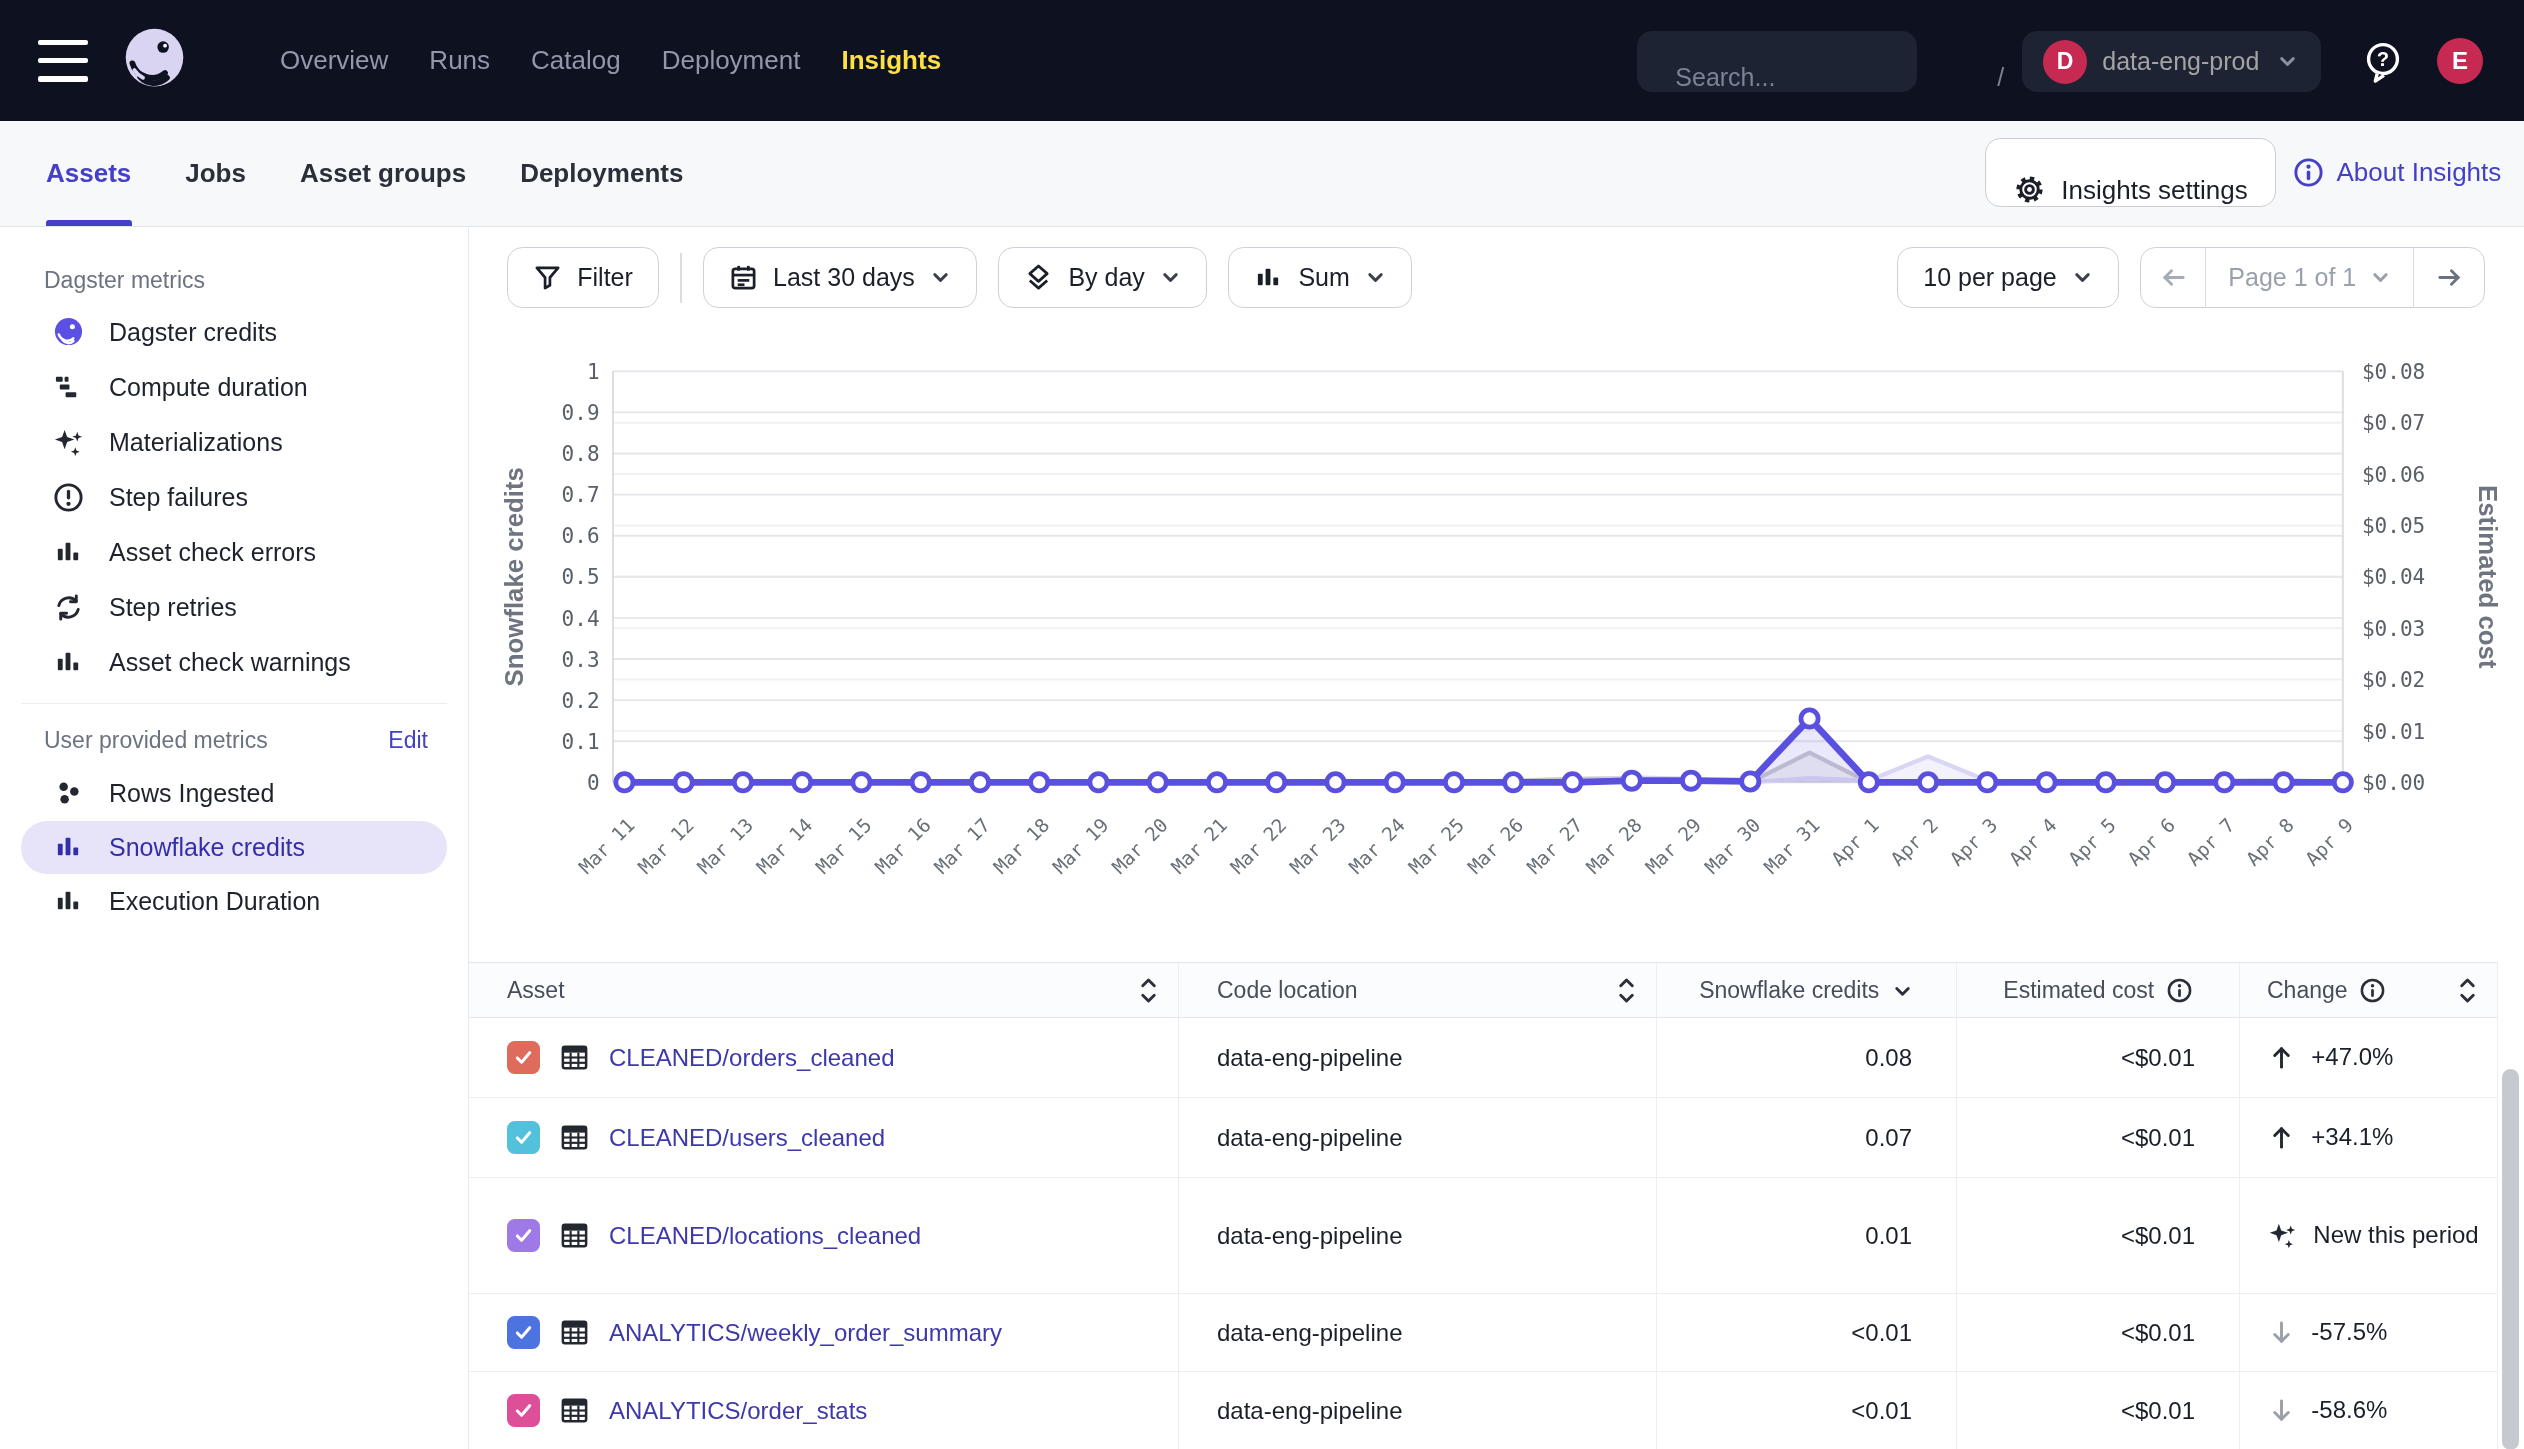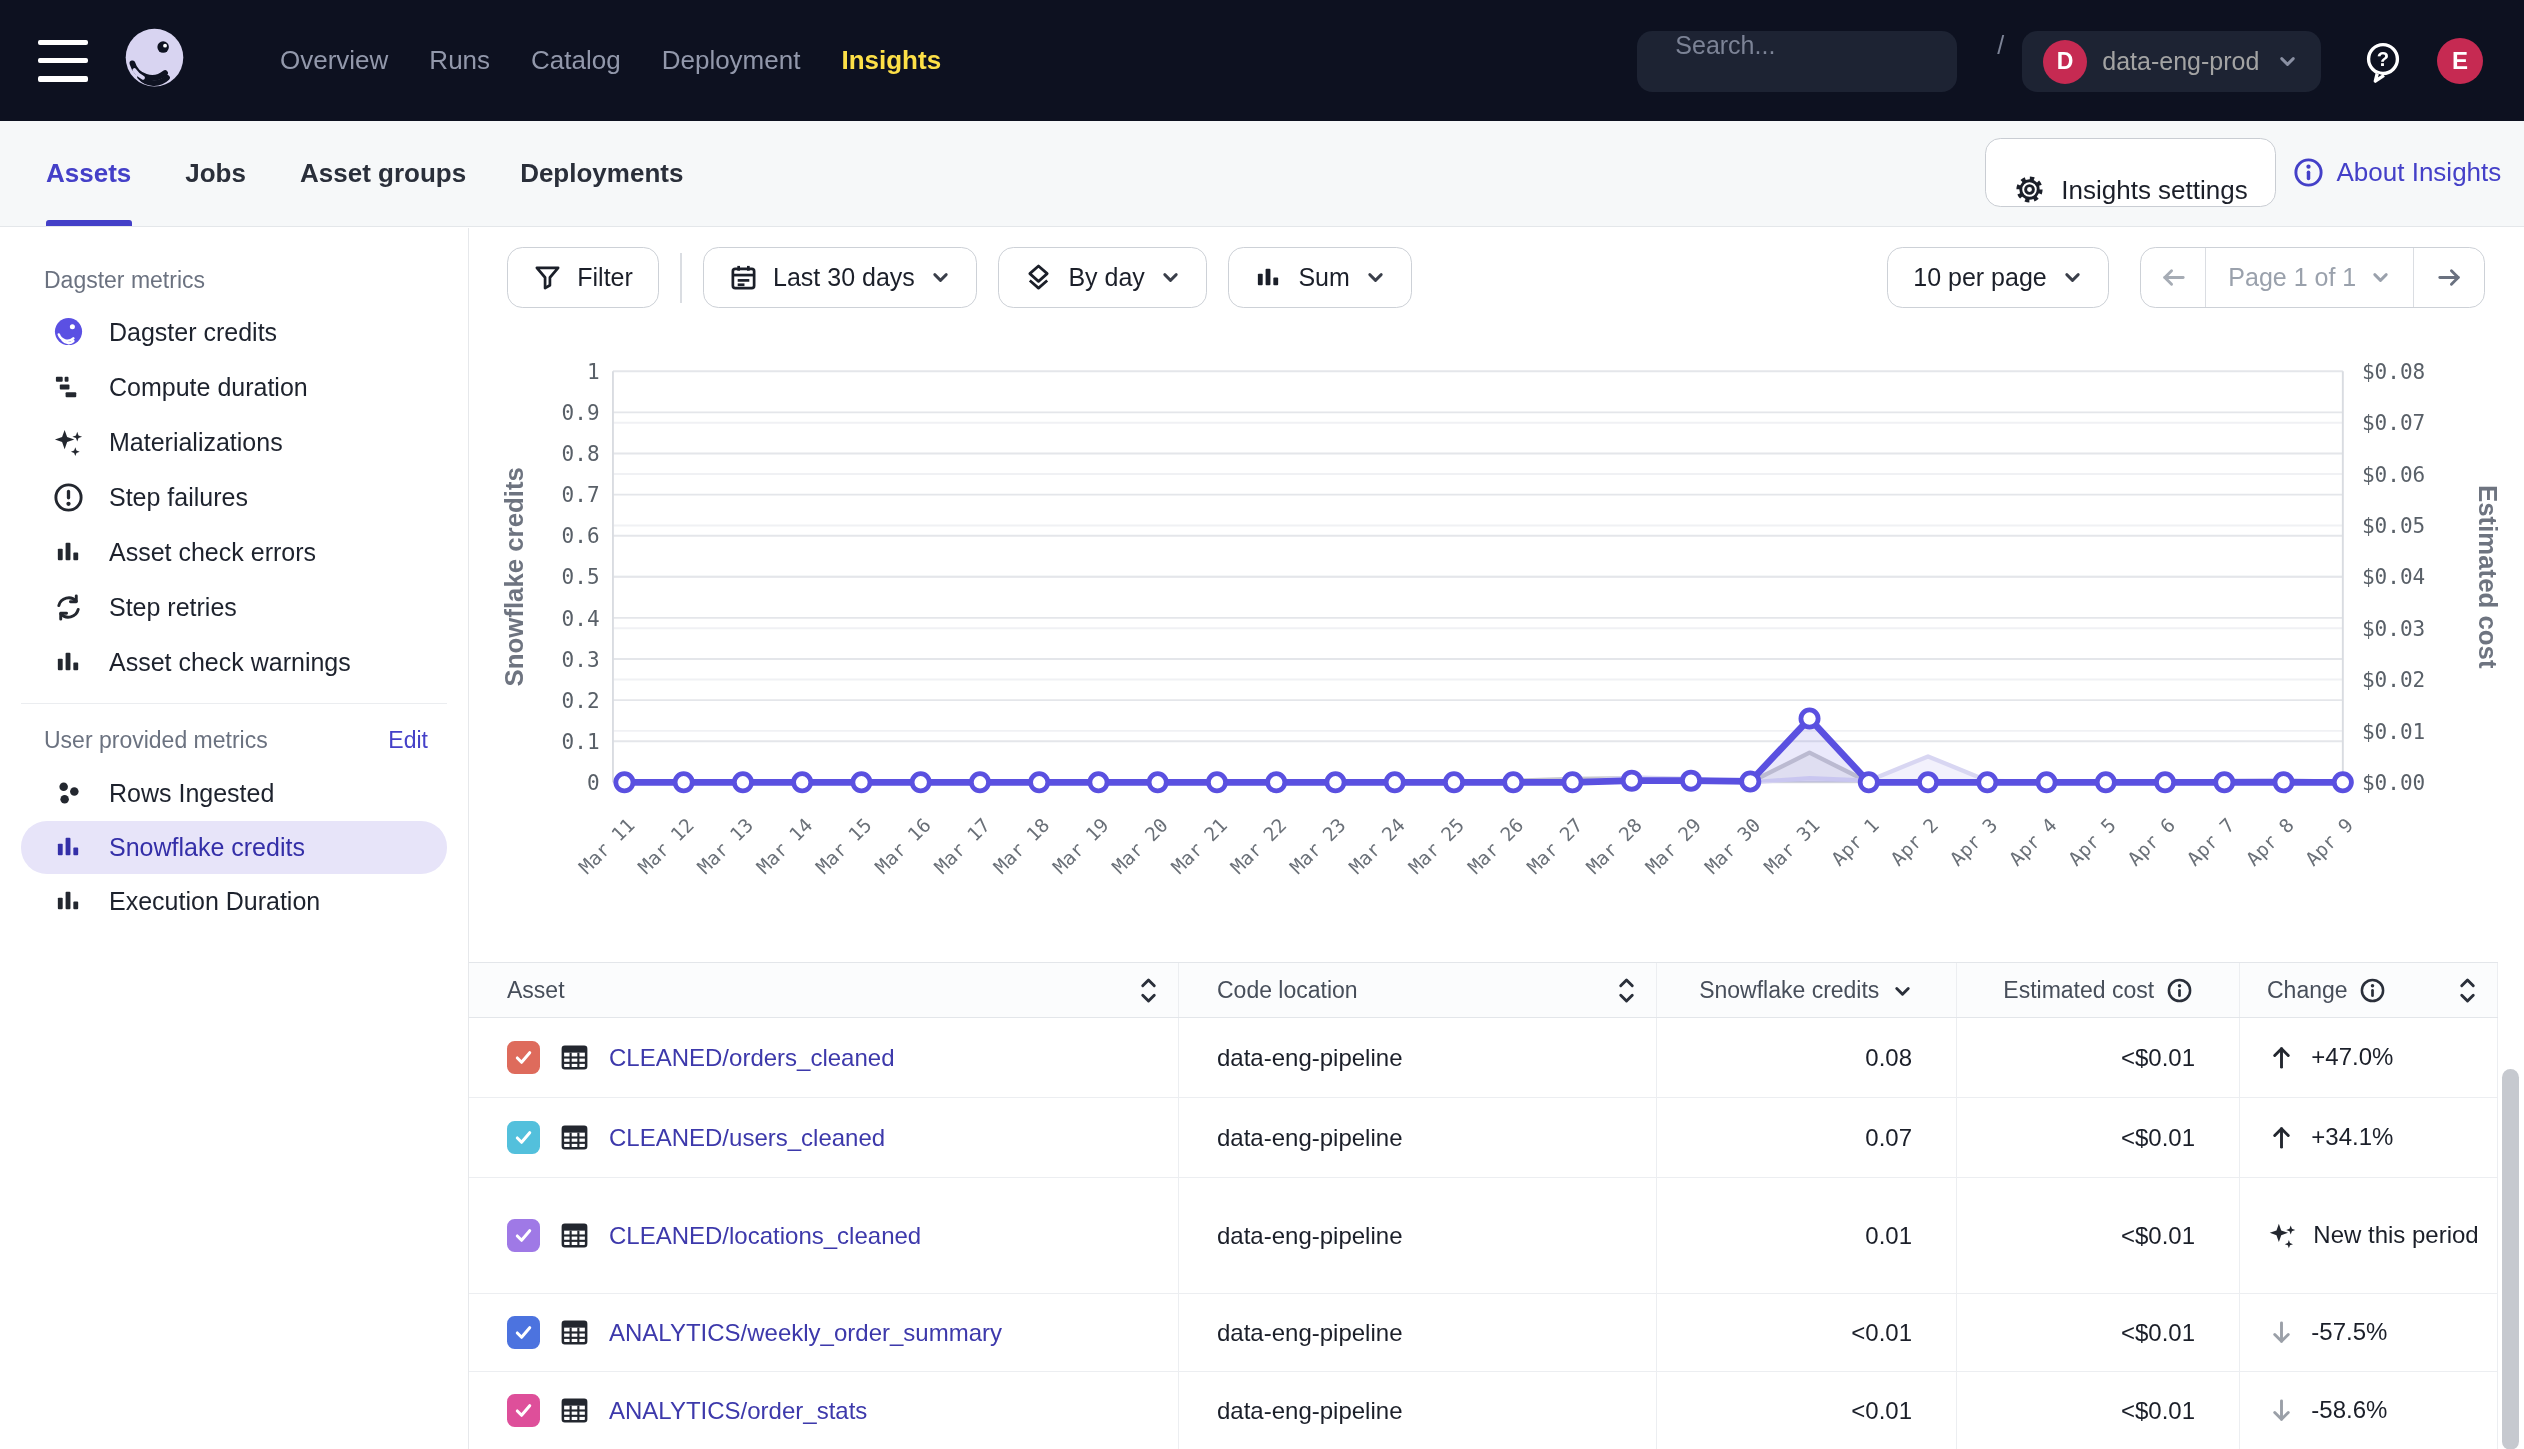--- a/index.html
+++ b/index.html
@@ -10,22 +10,22 @@
   
   .topnav { position:absolute; left:0; top:0; width:2525px; height:121px;
     background:#0D1120; display:flex; align-items:center; }
   .hamburger { margin-left:38px; width:54px; height:42px; display:flex; flex-direction:column;
     justify-content:space-between; cursor:pointer; }
   .hamburger span { display:block; width:50px; height:5.7px; background:#fff; border-radius:1.9px; }
   .logo { margin-left:27px; width:71px; height:71px; }
   .nav-links { display:flex; align-items:center; gap:41px; margin-left:90px;justify-content:flex-end; }
   .nav-link { font-size:26px; color:#9298AB; cursor:pointer; }
   .nav-link.active { color:#fde047; font-weight:600; }
-  .search-pill { position:absolute; left:1637px; top:31px; width:320px; height:61px;
-    background:#1D2333; border-radius:15.3px; display:flex; align-items:flex-start; padding:0 23px; }
+  .search-pill { position:absolute; left:1637px; top:31px; width:280px; height:61px;
+    background:#1D2333; border-radius:15.3px; display:flex; align-items:flex-end; padding:0 23px; }
   .search-pill input { flex:1; border:none; outline:none; background:transparent;
     font-size:25px; color:#E8EAF2; font-family:"Liberation Sans",sans-serif; }
   .search-pill input::placeholder { color:#7C8396; }
   .slash-hint { color:#7C8396; font-size:25px; }
   .ws-pill { position:absolute; left:2022px; top:31px; height:61px; background:#1D2333;
     border-radius:15.3px; display:flex; align-items:center; gap:15.3px; padding:0 21px; cursor:pointer; }
   .ws-avatar { width:44px; height:44px; border-radius:50%; background:#C62A52; color:#fff;
     font-size:23px; font-weight:700; display:flex; align-items:center; justify-content:center; }
   .ws-name { color:#a3a3a3; font-size:25px; }
   .help-btn { position:absolute; left:2358px; top:36px; width:50px; height:50px; cursor:pointer; }
@@ -63,21 +63,21 @@
   .side-divider { margin:13.4px 21px 11.5px 21px; border:none; border-top:1.9px solid #EBEDF0; }
 
   
   .toolbar { position:absolute; left:469px; top:247px; width:2056px; height:67px; }
   .btn { display:inline-flex; align-items:center; gap:15.3px; height:61px; padding:0 25px;
     background:#fff; border:1.9px solid #CDD1D7; border-radius:15.3px; font-size:25px;
     color:#1B1F29; cursor:pointer; }
   .btn .bicon { display:flex; color:#1B1F29; }
   .tb-left { position:absolute; left:38px; top:0; display:flex; align-items:center; gap:21px; }
   .tb-vdiv { width:1.9px; height:50px; background:#DADDE2; }
-  .tb-right { position:absolute; right:40px; top:0; display:flex; align-items:center; gap:31px; }
+  .tb-right { position:absolute; right:40px; top:0; display:flex; align-items:center; gap:21px; }
   .pager { display:flex; align-items:stretch; height:61px; border:1.9px solid #CDD1D7;
     border-radius:15.3px; overflow:hidden; background:#fff; }
   .pager > div { display:flex; align-items:center; justify-content:center; }
   .pager .pcell-prev { width:65px; border-right:1.9px solid #DADDE2; color:#A6ACB5; cursor:pointer; }
   .pager .pcell-label { width:207px; gap:13.4px; color:#9AA1AC; font-size:25px; cursor:pointer; }
   .pager .pcell-next { width:71px; border-left:1.9px solid #DADDE2; color:#6A7180; cursor:pointer; }
 
   
   #chart-svg { position:absolute; left:469px; top:335px; }
   .tick { font:22px "DejaVu Sans Mono", monospace; fill:#596068; }

